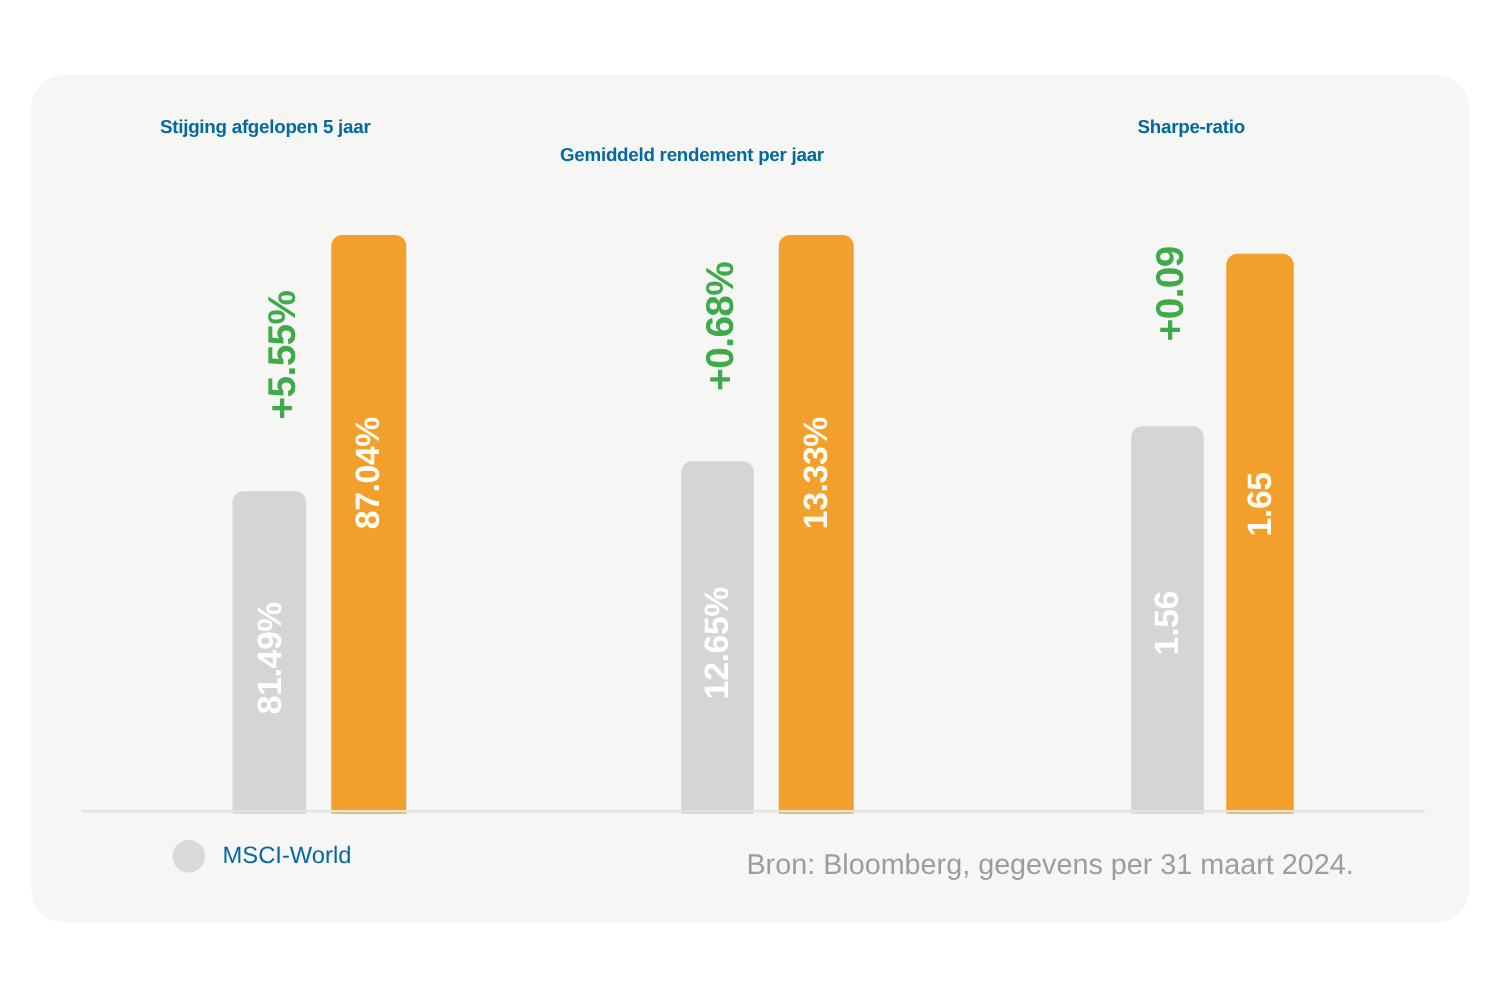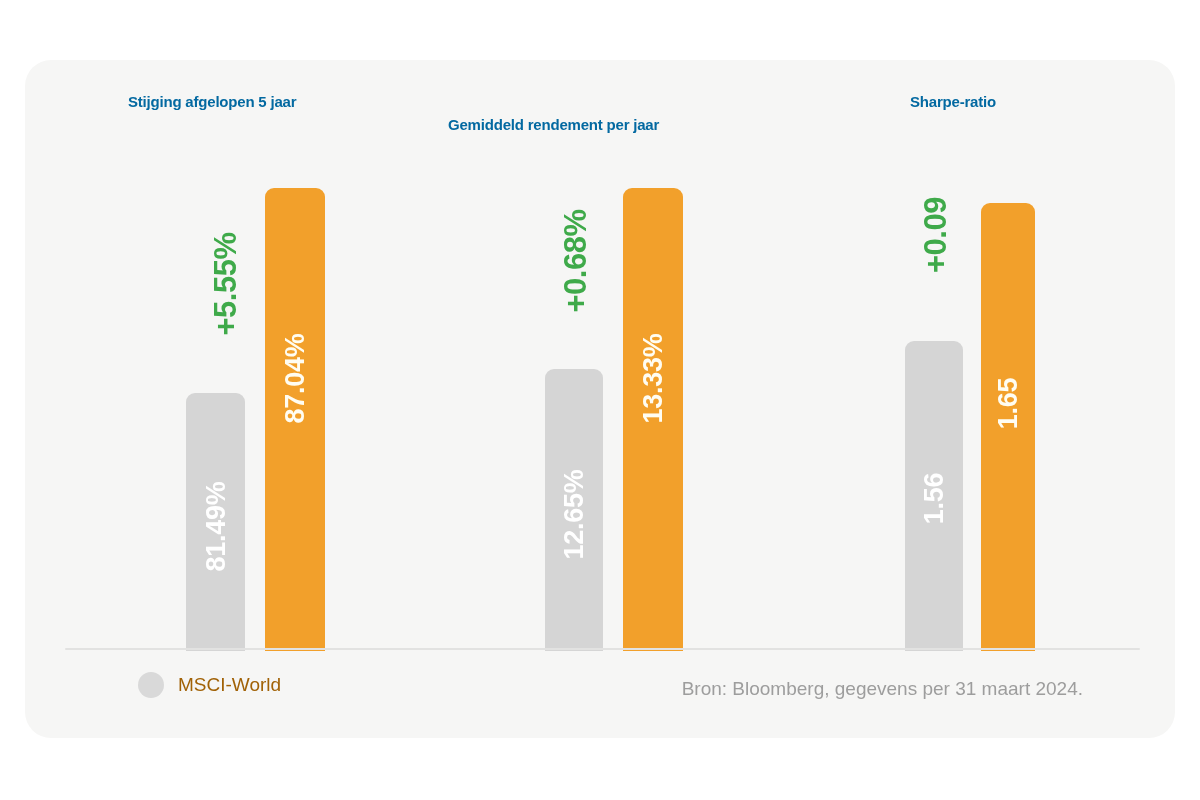--- a/index.html
+++ b/index.html
@@ -107,29 +107,29 @@
   .legend-dot {
     width: 26px;
     height: 26px;
     border-radius: 50%;
     flex: none;
   }
   .legend-dot.base { background: #d9d9d9; }
   .legend-dot.esg  { background: #f2a02b; }
   .legend-label {
     font-size: 19px;
-    color: #a16207;
+    color: #0369a1;
     white-space: nowrap;
   }
 
   #source {
     position: absolute;
     right: 92px;
     top: 618px;
-    font-size: 19px;
+    font-size: 23px;
     color: #9d9d9d;
     white-space: nowrap;
   }
 </style>
 </head>
 <body>
 
 <div id="card">
 
   <div id="plot">

